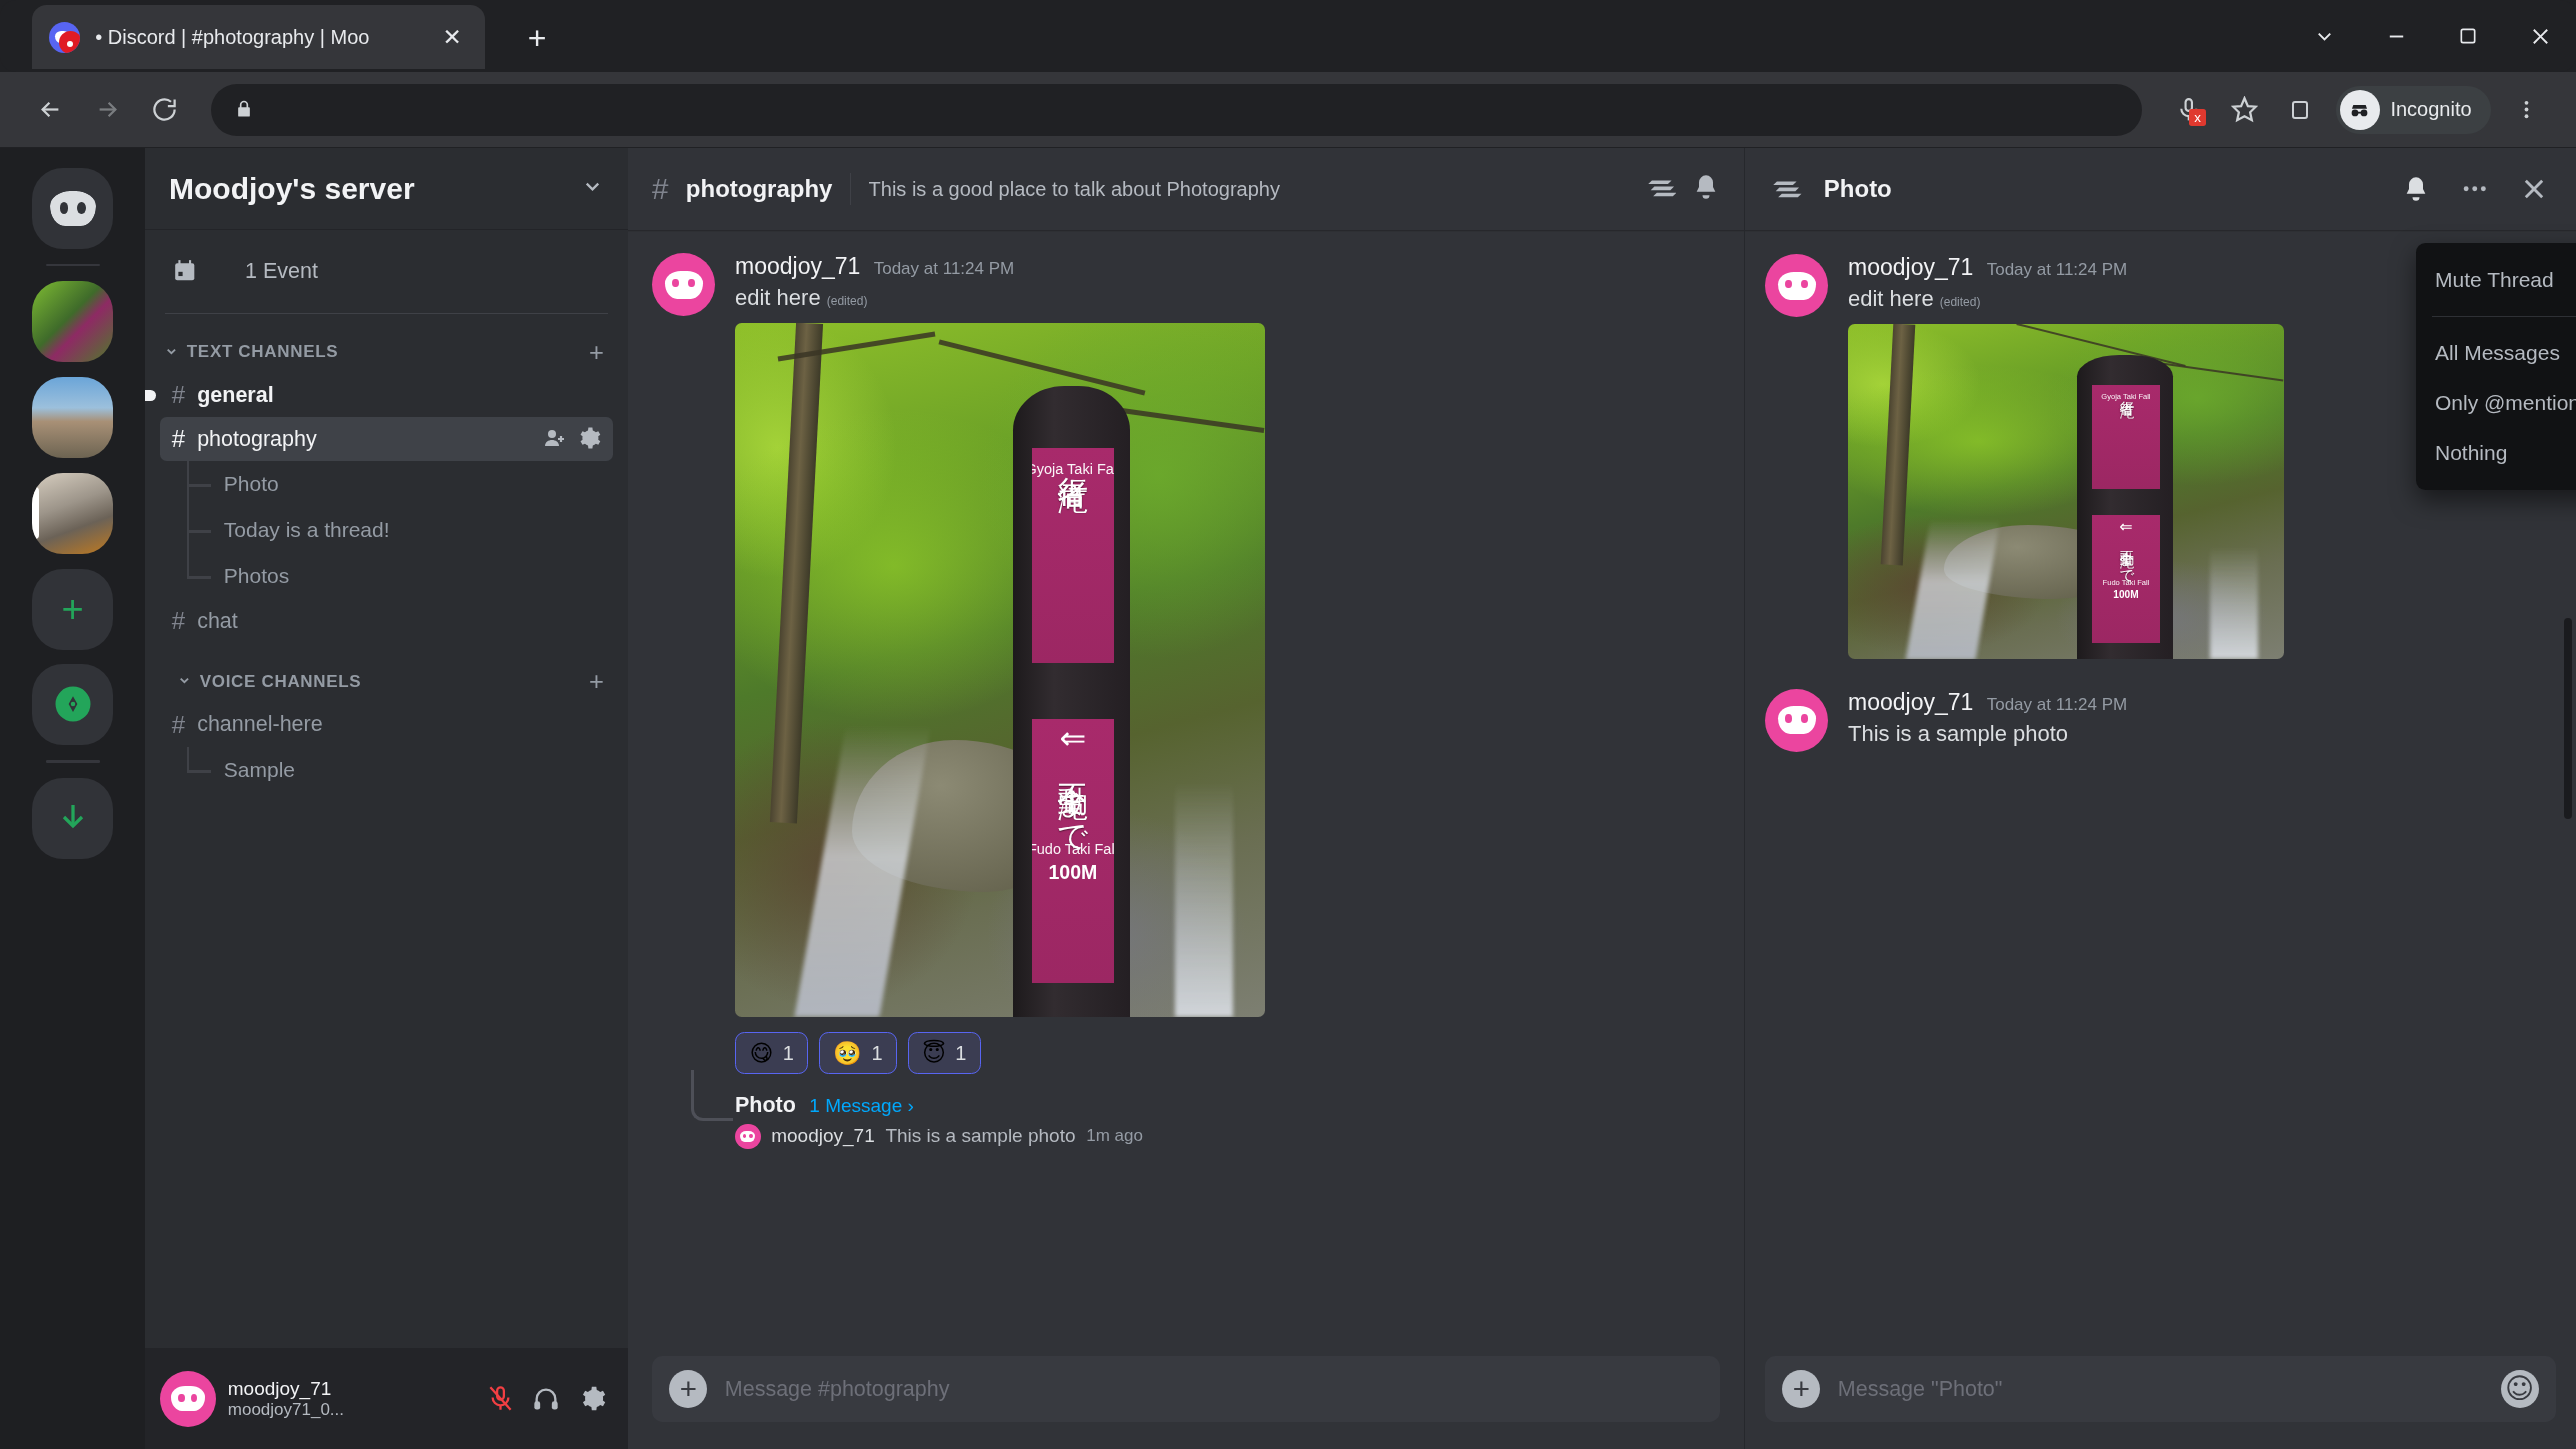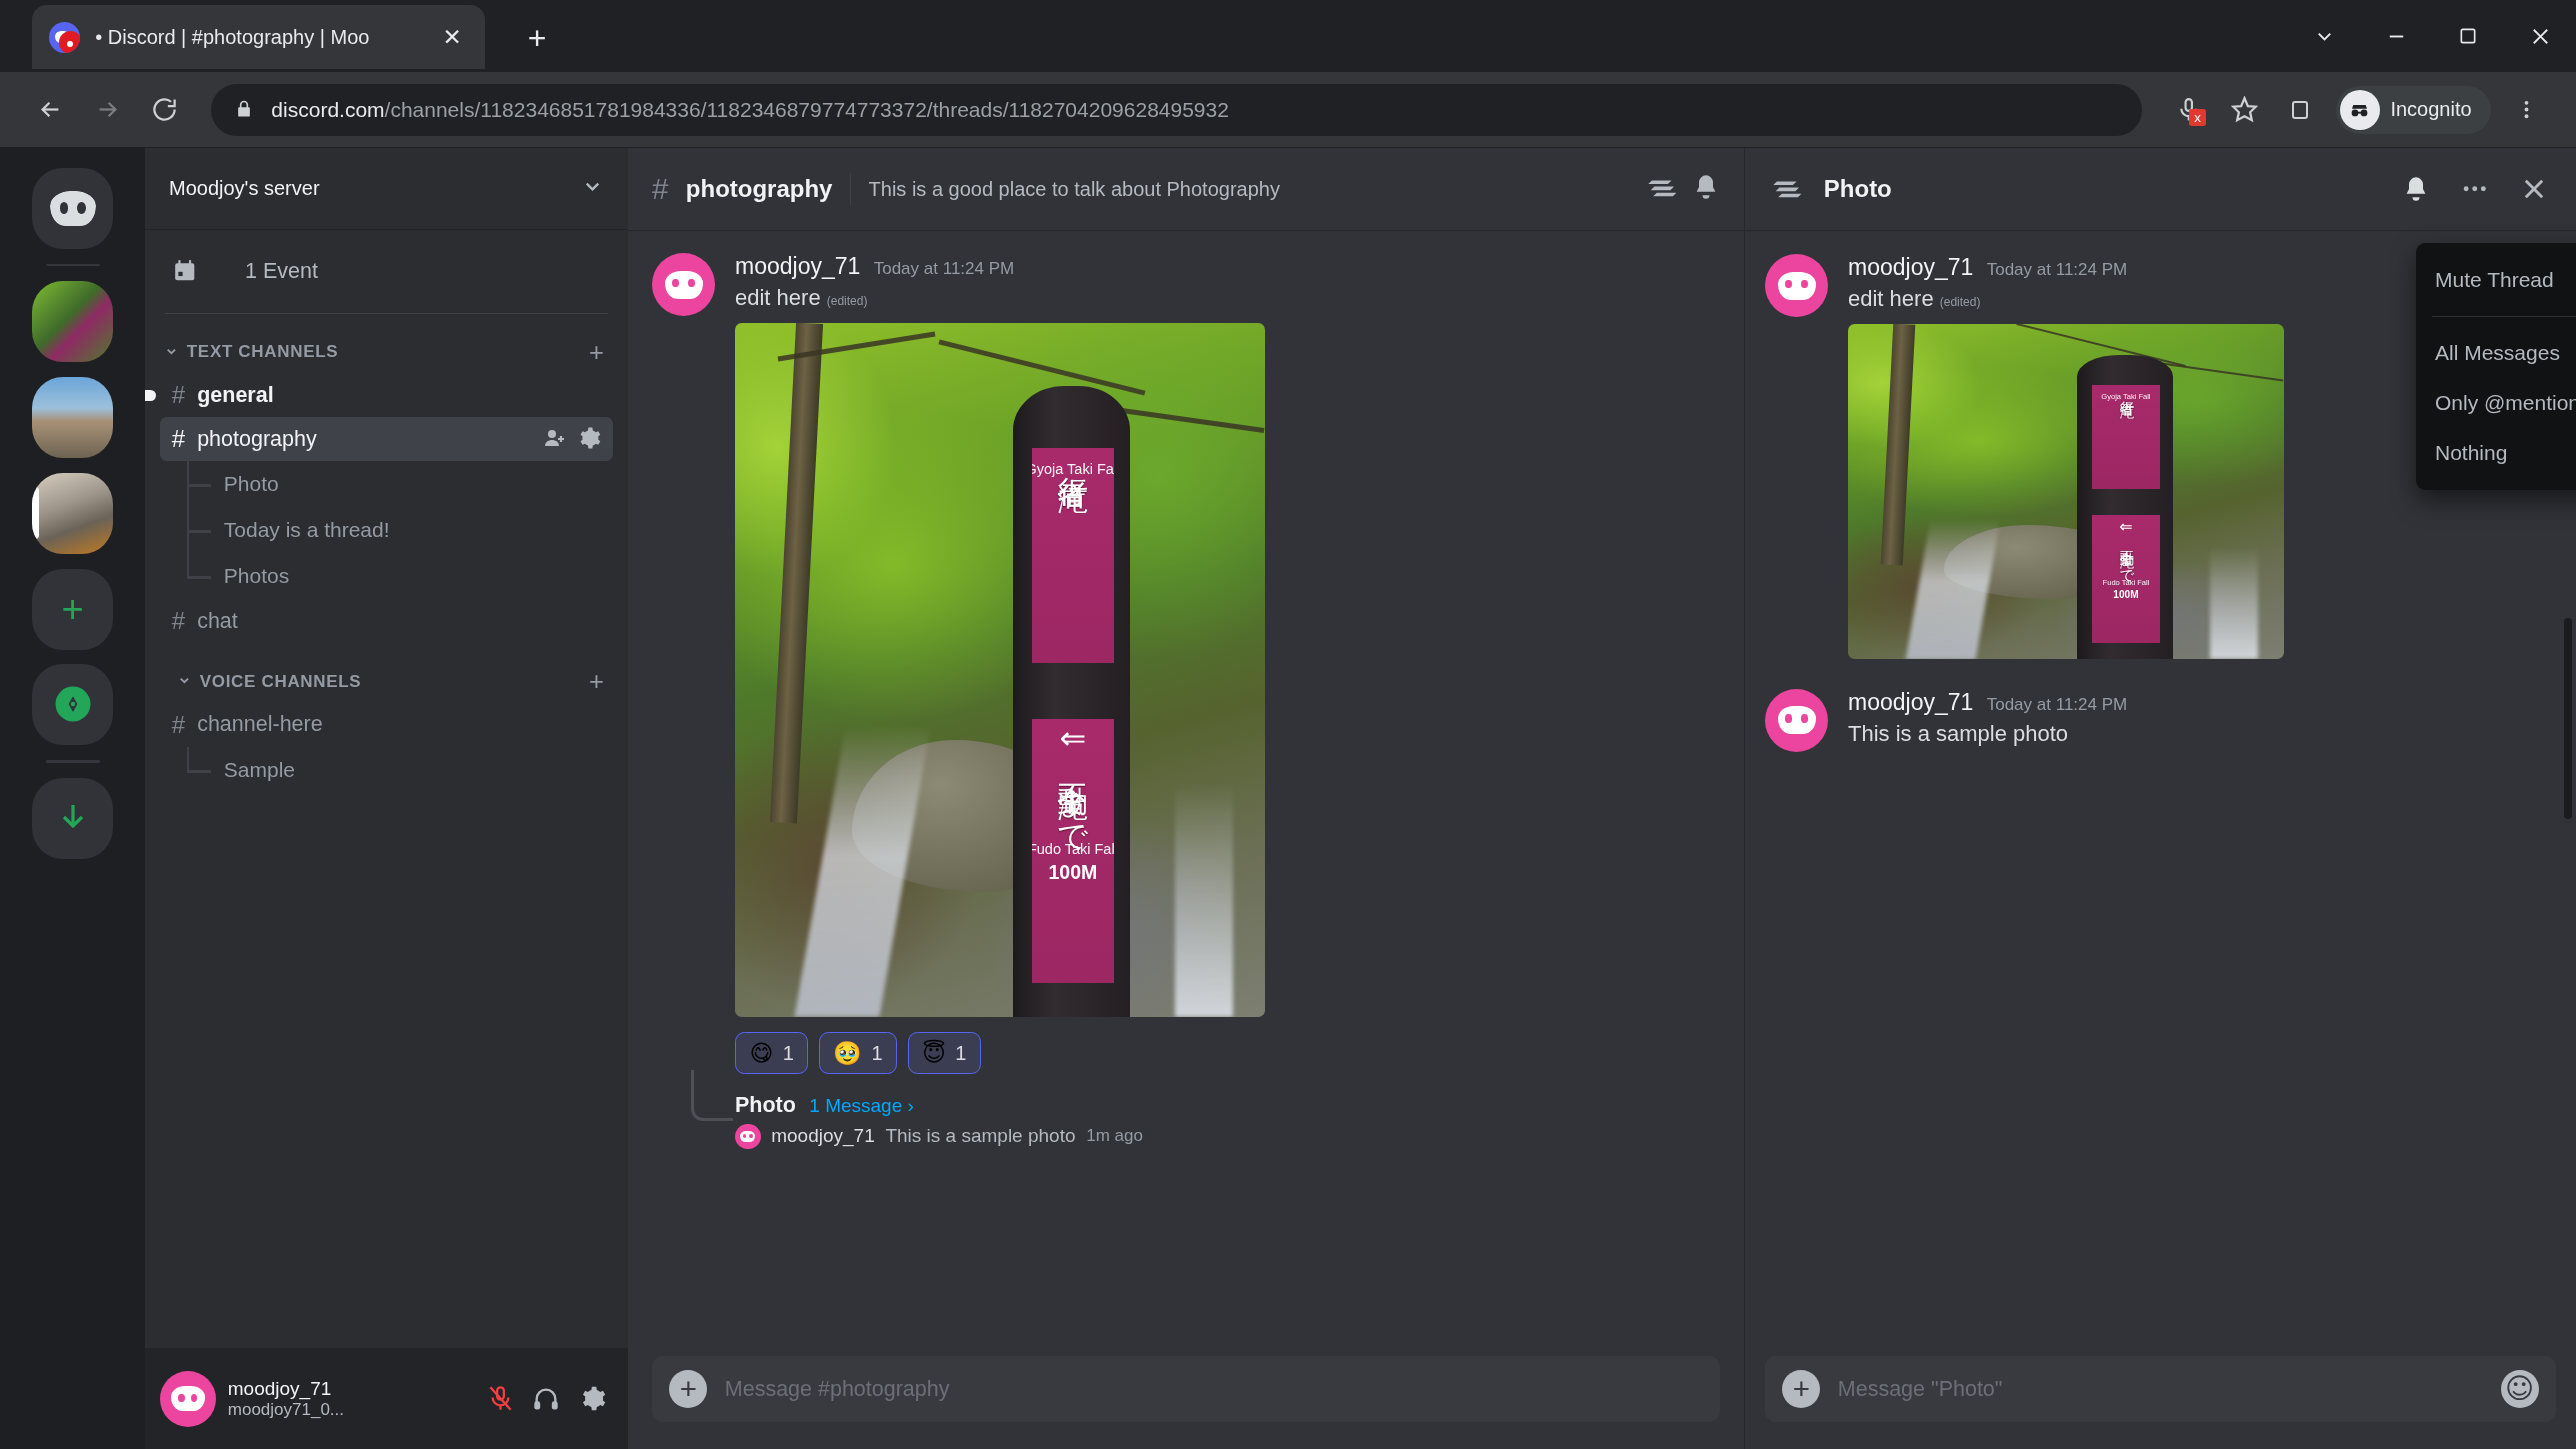--- a/index.html
+++ b/index.html
@@ -146,21 +146,21 @@
   .discord-logo::after { right: 10px; }
   .green-icon { color: #23a55a; font-size: 38px; line-height: 1; font-weight: 300; }
 
   
   .sidebar { width: 483px; background: #2b2d31; flex: 0 0 auto; display: flex; flex-direction: column; }
   .server-header {
     height: 82px; display: flex; align-items: center;
     padding: 0 24px; border-bottom: 1.3px solid #232428;
     justify-content: space-between;
   }
-  .server-name { color: #f2f3f5; font-size: 20px; font-weight: normal; }
+  .server-name { color: #f2f3f5; font-size: 30px; font-weight: bold; }
   .chev { color: #b5bac1; font-size: 20px; }
   .chan-scroll { flex: 1 1 auto; padding-top: 17.4px; overflow: hidden; }
   .event-row {
     margin: 0 14.8px; height: 48px; display: flex; align-items: center;
     gap: 14.8px; padding: 0 12px; border-radius: 6.7px; color: #b5bac1;
   }
   .event-label { font-size: 21.5px; margin-left: 33px; }
   .divider-line { height: 1.3px; background: #3f4147; margin: 17.4px 20px; }
   .cat-row {
     display: flex; align-items: center; justify-content: space-between;
@@ -449,21 +449,20 @@
           <path d="M21 12a9 9 0 1 1-3.2-6.9"></path>
           <polyline points="21 3 21 9 15 9"></polyline>
         </svg>
     </div>
     <div class="omnibox">
       <span class="lock-icon">
         <svg width="20" height="20" viewBox="0 0 24 24" fill="currentColor">
             <path d="M12 2a5 5 0 0 0-5 5v3H6a1 1 0 0 0-1 1v9a1 1 0 0 0 1 1h12a1 1 0 0 0 1-1v-9a1 1 0 0 0-1-1h-1V7a5 5 0 0 0-5-5zm0 2a3 3 0 0 1 3 3v3H9V7a3 3 0 0 1 3-3z"></path>
           </svg>
       </span>
-      <span class="url"><b>discord.com</b><span>/channels/1182346851781984336/1182346879774773372/threads/1182704209628495932</span></span>
     </div>
     <div class="tb-right">
       <div class="icon-btn">
         <svg width="25.5" height="25.5" viewBox="0 0 24 24" fill="none" stroke="currentColor" stroke-width="2">
             <rect x="9" y="2" width="6" height="11" rx="3"></rect>
             <path d="M5 11a7 7 0 0 0 14 0"></path>
             <line x1="12" y1="18" x2="12" y2="22"></line>
           </svg>
         <span class="mic-x">x</span>
       </div>

